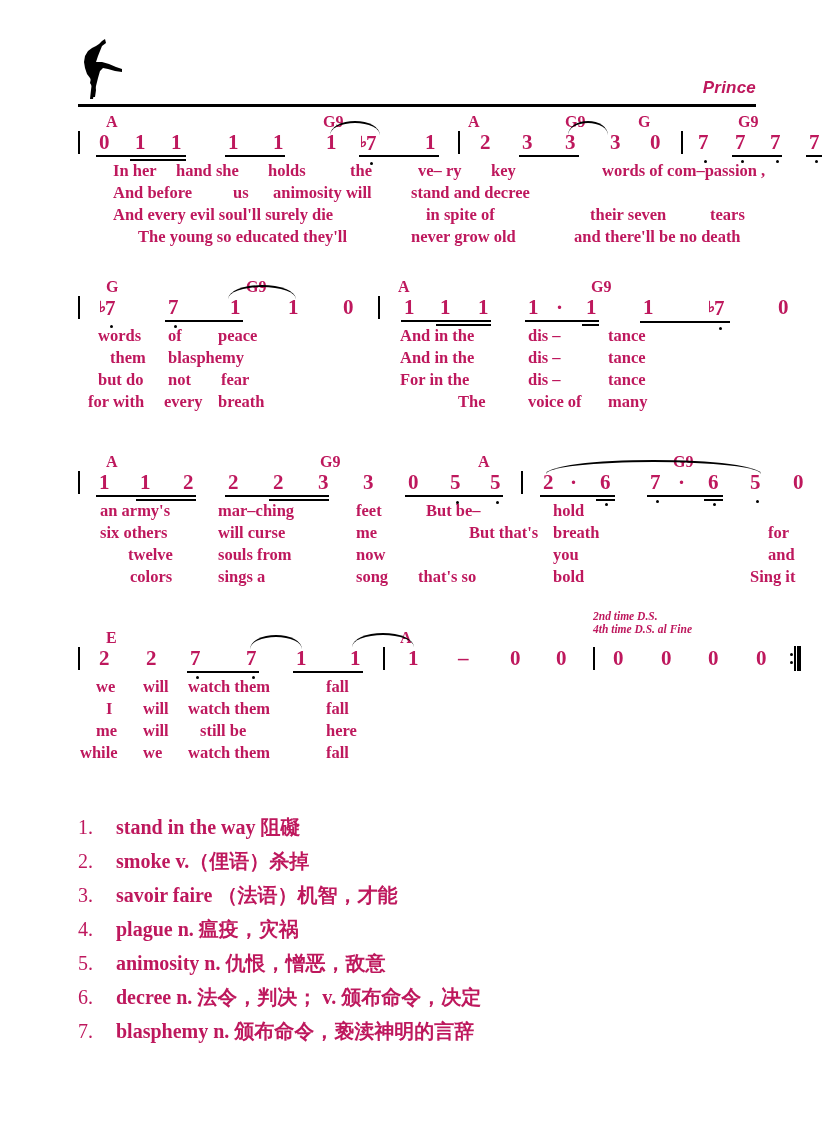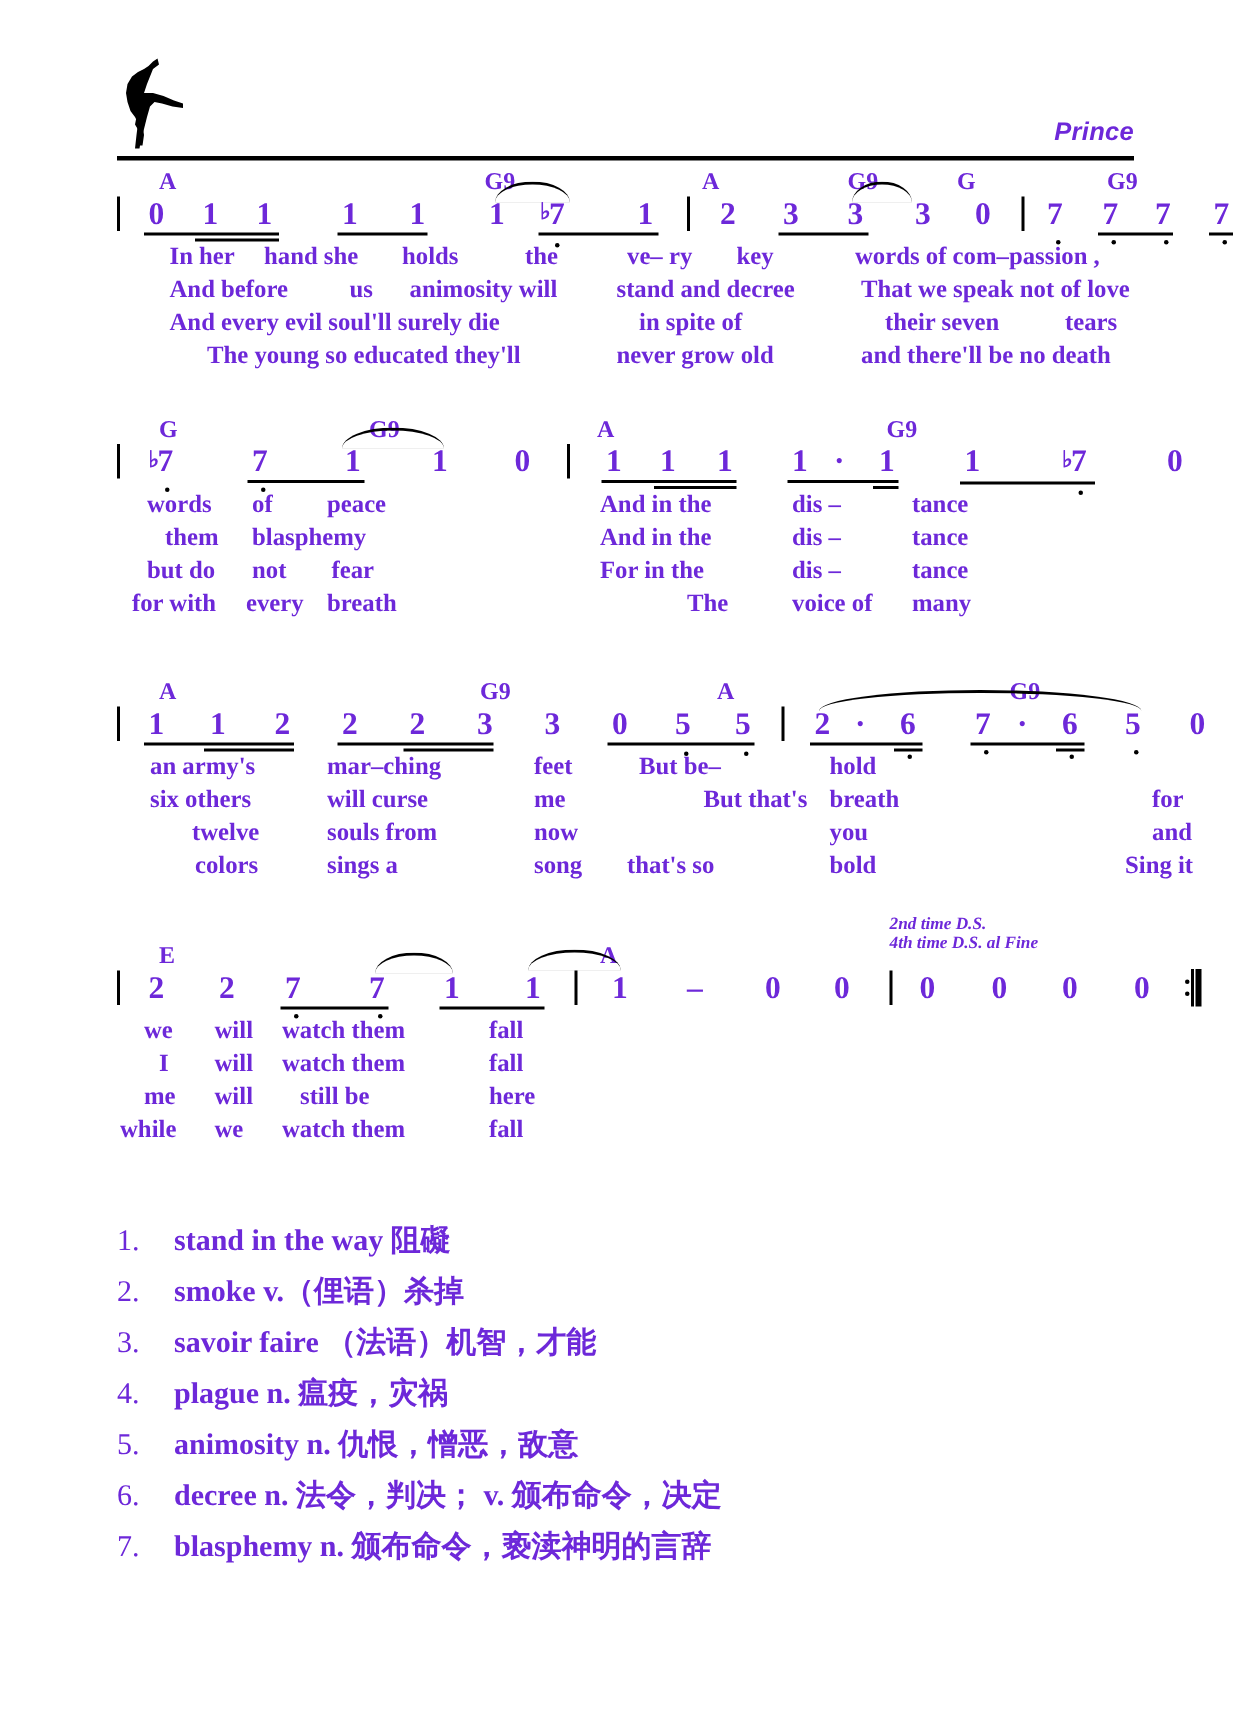--- a/index.html
+++ b/index.html
@@ -6,21 +6,21 @@
     margin: 0;
     padding: 0;
     background: #ffffff;
   }
   #page {
     position: relative;
     width: 822px;
     height: 1141px;
     background: #ffffff;
     font-family: "Liberation Serif", serif;
-    color: #6d28d9;
+    color: #be185d;
     overflow: hidden;
   }
 
   
   #header {
     position: absolute;
     left: 78px;
     top: 38px;
     width: 678px;
     height: 68px;
@@ -285,28 +285,27 @@
     </div>
 
     <div class="lyrics">
       <div class="lyric-line">
         <span class="lyric" style="left:35px;">In her</span>
         <span class="lyric" style="left:98px;">hand she</span>
         <span class="lyric" style="left:190px;">holds</span>
         <span class="lyric" style="left:272px;">the</span>
         <span class="lyric" style="left:340px;">ve– ry</span>
         <span class="lyric" style="left:413px;">key</span>
-        <span class="lyric" style="left:492px;">words of com–passion ,</span>
+        <span class="lyric" style="left:524px;">words of com–passion ,</span>
       </div>
       <div class="lyric-line">
         <span class="lyric" style="left:35px;">And before</span>
         <span class="lyric" style="left:155px;">us</span>
         <span class="lyric" style="left:195px;">animosity will</span>
         <span class="lyric" style="left:333px;">stand and decree</span>
-        <span class="lyric" style="left:496px;">That we speak not of love</span>
       </div>
       <div class="lyric-line">
         <span class="lyric" style="left:35px;">And every evil soul'll surely die</span>
         <span class="lyric" style="left:348px;">in spite of</span>
         <span class="lyric" style="left:512px;">their seven</span>
         <span class="lyric" style="left:632px;">tears</span>
       </div>
       <div class="lyric-line">
         <span class="lyric" style="left:60px;">The young so educated they'll</span>
         <span class="lyric" style="left:333px;">never grow old</span>

